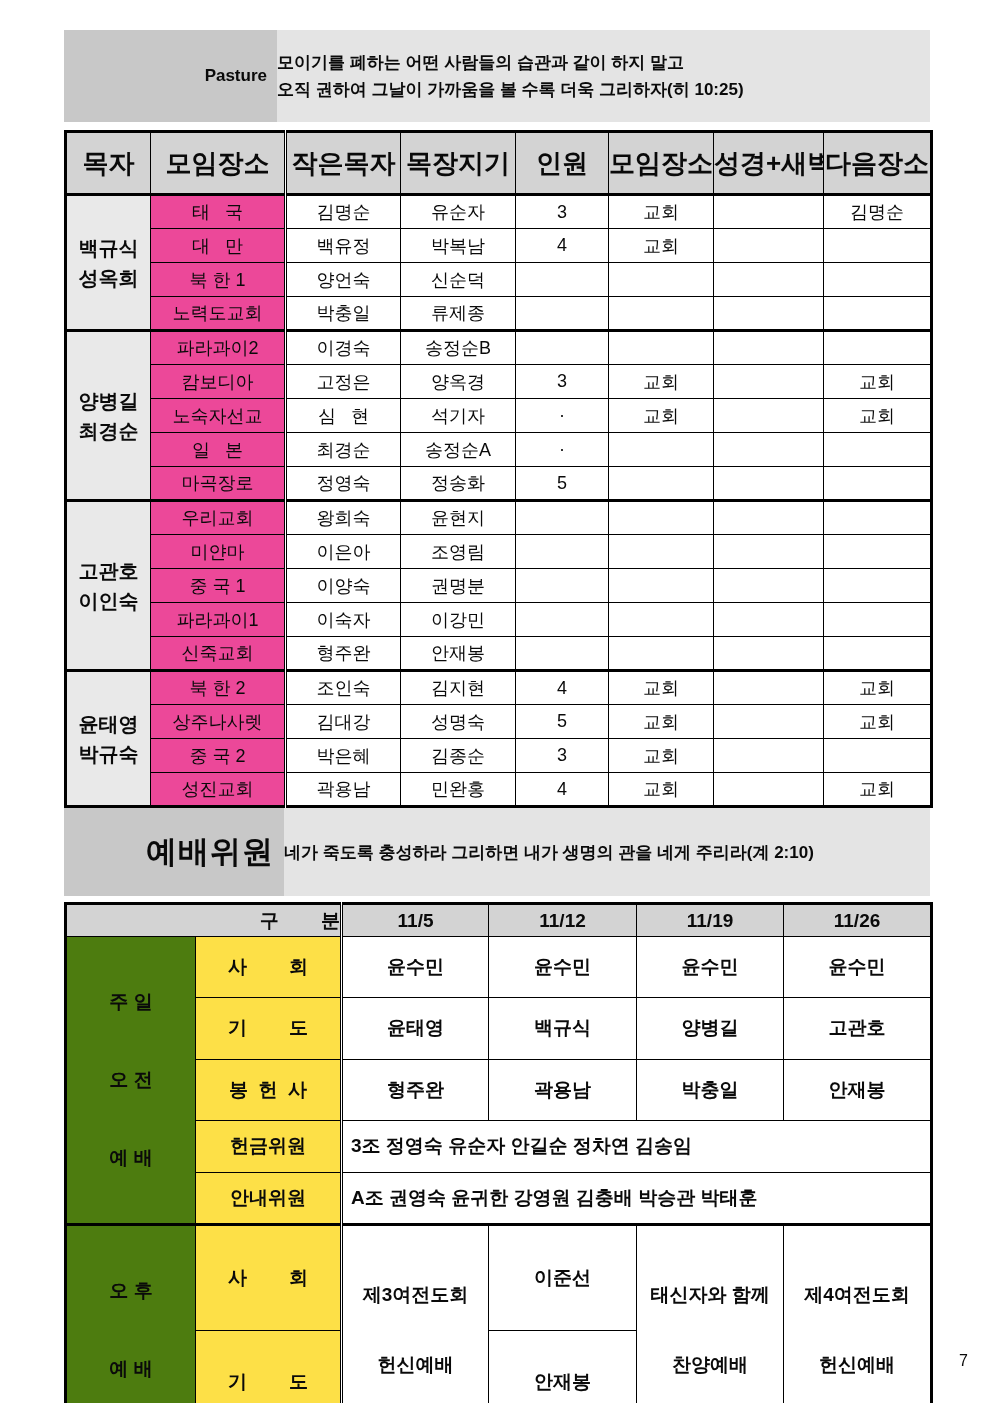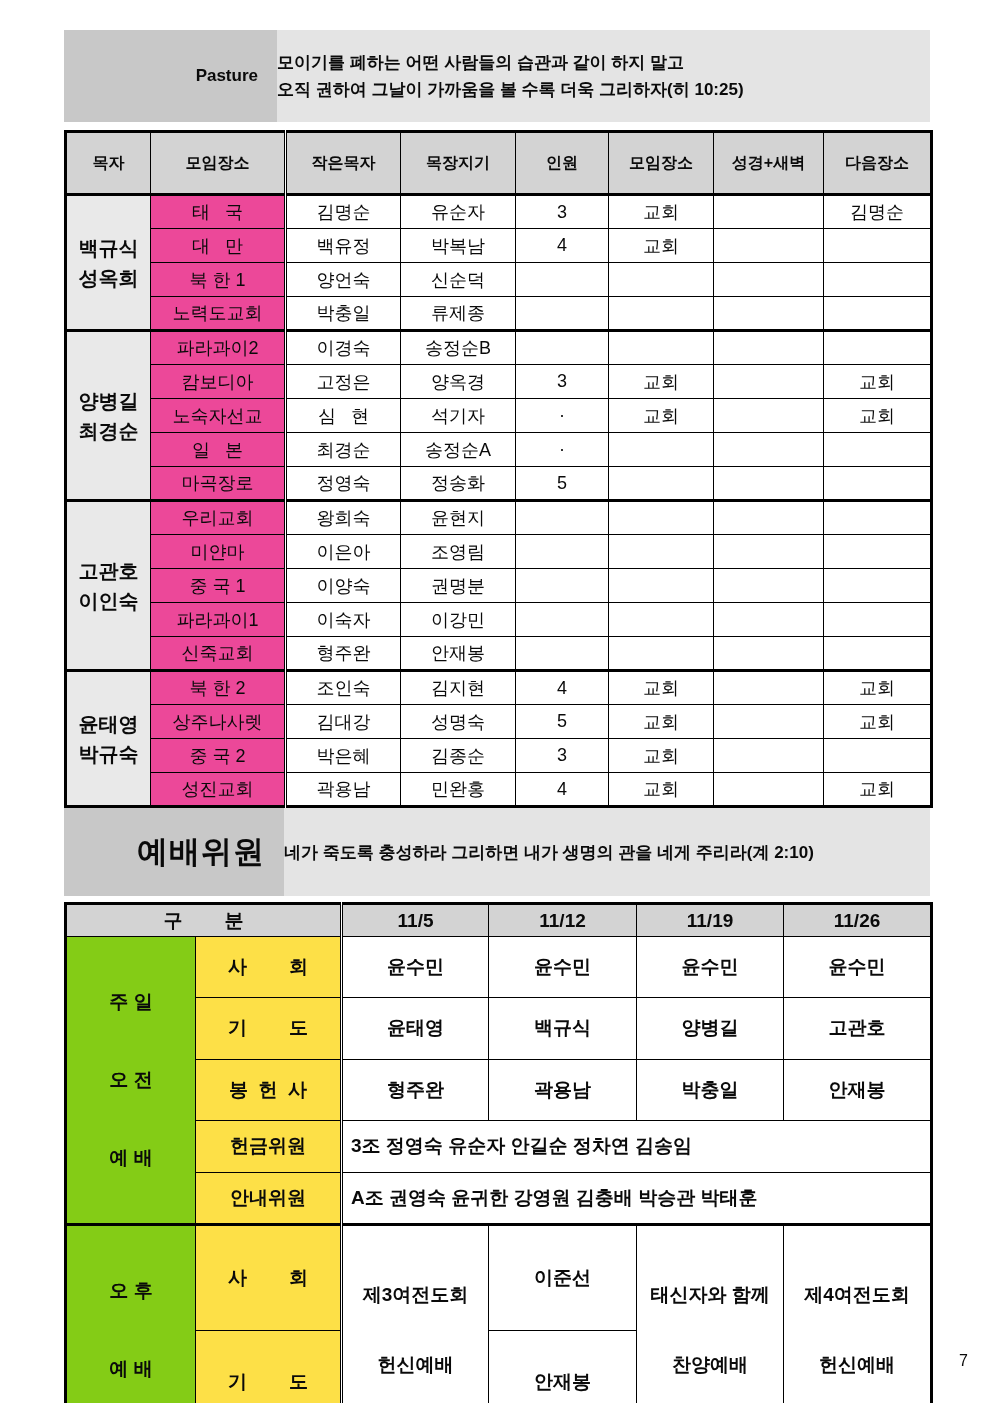--- a/index.html
+++ b/index.html
@@ -11,21 +11,21 @@
     color: #0a0a0a;
   }
   .page { position: relative; width: 992px; height: 1403px; overflow: hidden; }
   .content { position: absolute; left: 64px; top: 0; width: 866px; }
 
   
   .band { display: flex; align-items: stretch; }
   .band-box {
     background: #c8c8c8;
     display: flex; flex-direction: column; justify-content: center;
-    text-align: right; padding-right: 19px;
+    text-align: right; padding-right: 10px;
   }
   .band-strip {
     background: #e4e4e4; flex: 1;
     display: flex; flex-direction: column; justify-content: center;
     text-align: left;
   }
   .band1 { margin-top: 30px; height: 92px; }
   .band1 .band-box { width: 213px; }
   .title-en { font-size: 17px; font-weight: bold; line-height: 22px; }
   .title-ko { font-size: 31px; font-weight: bold; line-height: 38px; letter-spacing: 1px; }
@@ -35,36 +35,36 @@
 
   
   table { border-collapse: collapse; table-layout: fixed; width: 866px; }
   td, th { border: 1px solid #000; text-align: center; vertical-align: middle;
            overflow: hidden; white-space: pre; padding: 0; }
   .gray { background: #d3d3d3; }
 
   
   .t1 { margin-top: 8px; border: 3px solid #000; }
   .t1 thead tr { height: 63px; }
-  .t1 th { background: #d3d3d3; font-size: 16px; font-weight: bold; border-bottom: 3px solid #000; }
+  .t1 th { background: #d3d3d3; font-size: 26px; font-weight: bold; border-bottom: 3px solid #000; }
   .t1 th:nth-child(2) { border-right: 3px double #000; }
   .t1 tbody tr { height: 34px; }
   .t1 tbody td { font-size: 18px; font-weight: normal; }
   .t1 td.leader { background: #e9e9e9; font-weight: bold; font-size: 20px; line-height: 30px; }
   .t1 td.country { background: #ec4899; border-right: 3px double #000; }
   .t1 tr.group-start td { border-top: 3px solid #000; }
 
   
   .t2 { margin-top: 6px; border: 3px solid #000; }
   .t2 td { font-size: 19px; font-weight: bold; }
   .t2 tr { height: 33px; }
   .t2 tr.short { height: 28px; }
-  .t2 td.group-cell { background: #84cc16; line-height: 26px; margin-top: 12px; }
+  .t2 td.group-cell { background: #4d7c0f; line-height: 26px; margin-top: 12px; }
   .t2 td.role-cell { background: #fde047; border-right: 3px double #000; }
-  .t2 td.div-cell { background: #d3d3d3; border-right: 3px double #000; }
+  .t2 td.div-cell { background: #d3d3d3; border-right: 3px double #000; text-align: right; }
   .t2 tr.group-start td { border-top: 3px solid #000; }
   .t2 td.span-cell { text-align: left; padding-left: 8px; margin-top: 34px; }
   .t2 td.two-line div { line-height: 26px; }
 
   .page-number { position: absolute; top: 1352px; right: 24px; font-size: 16px; }
 </style>
 </head>
 <body>
 
 <div class="page">

